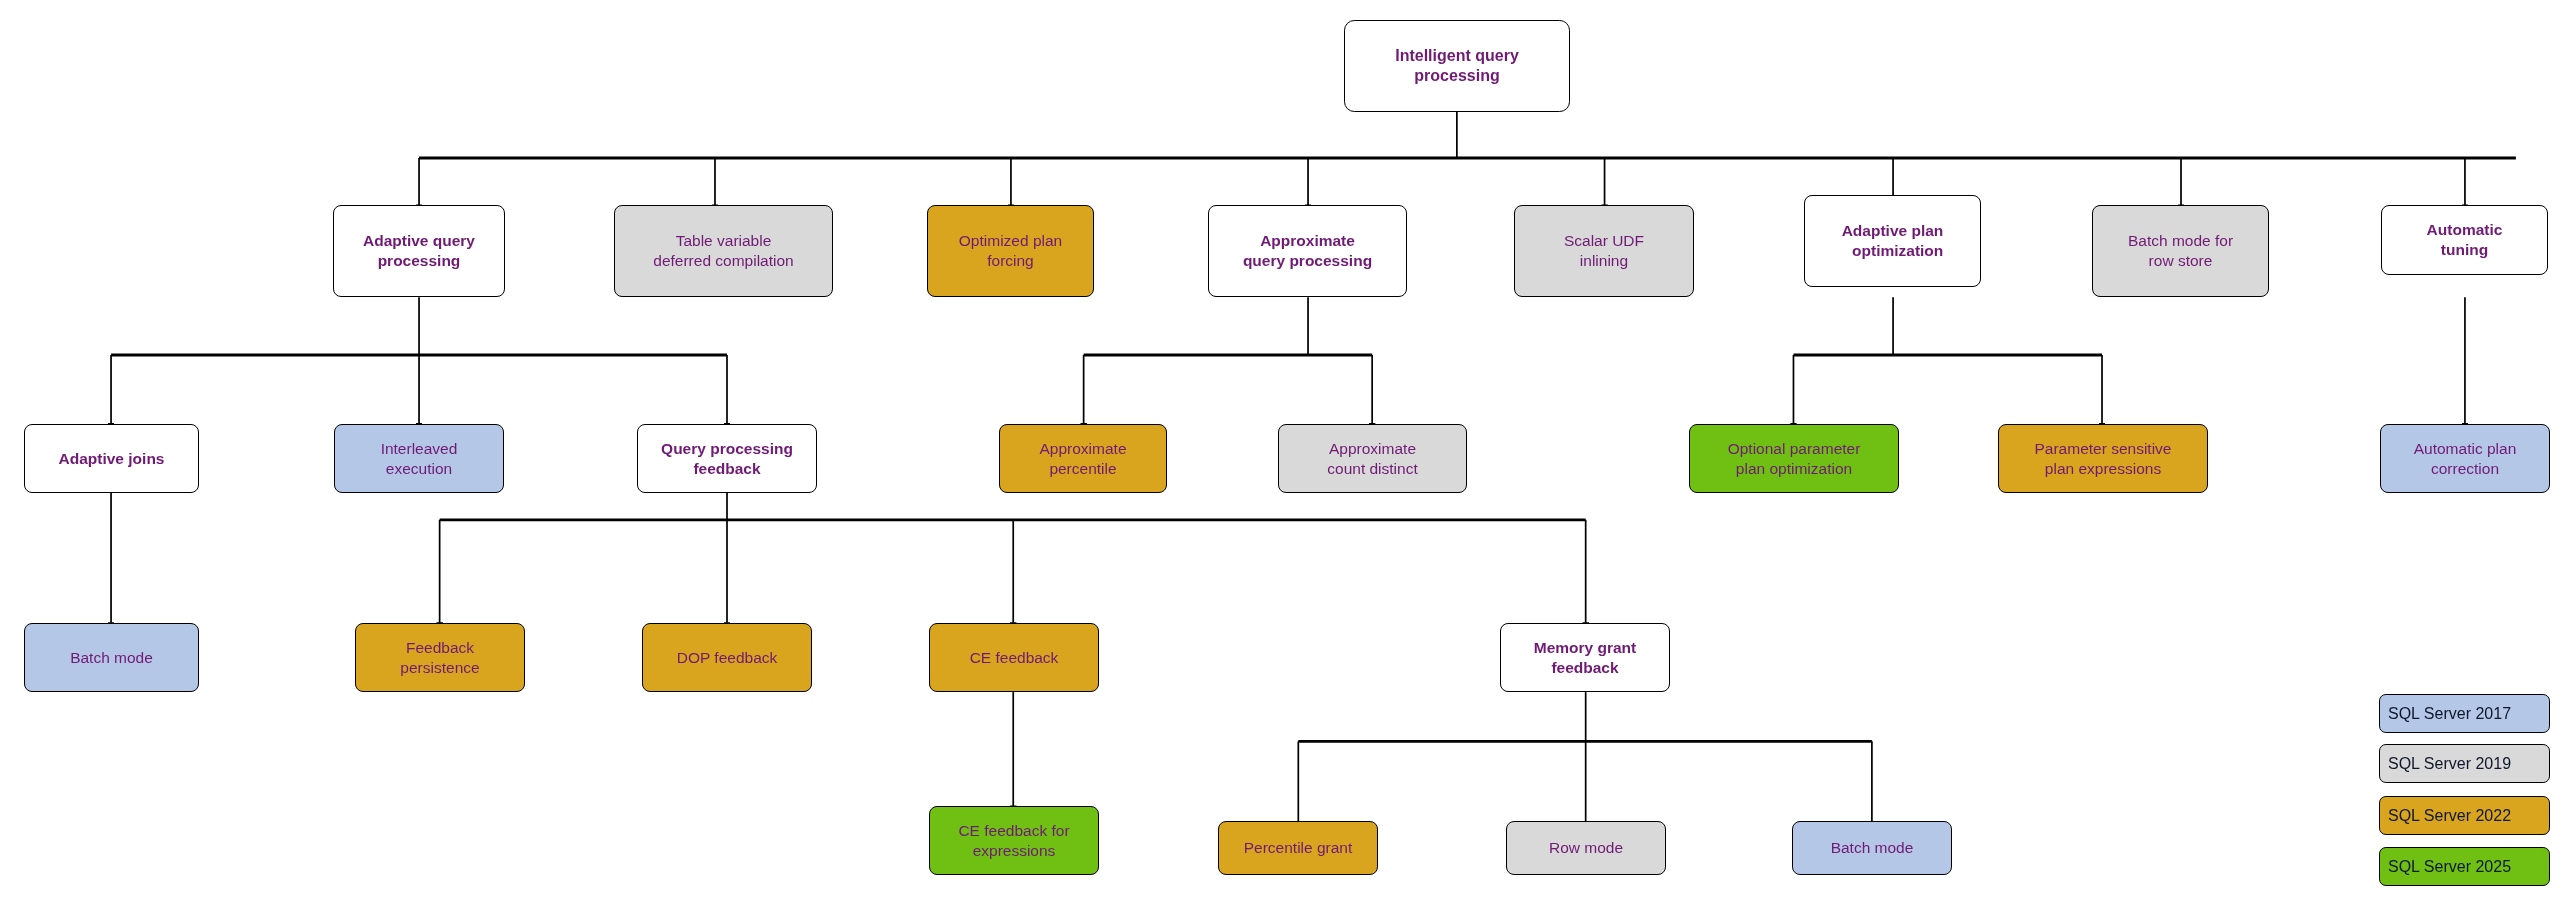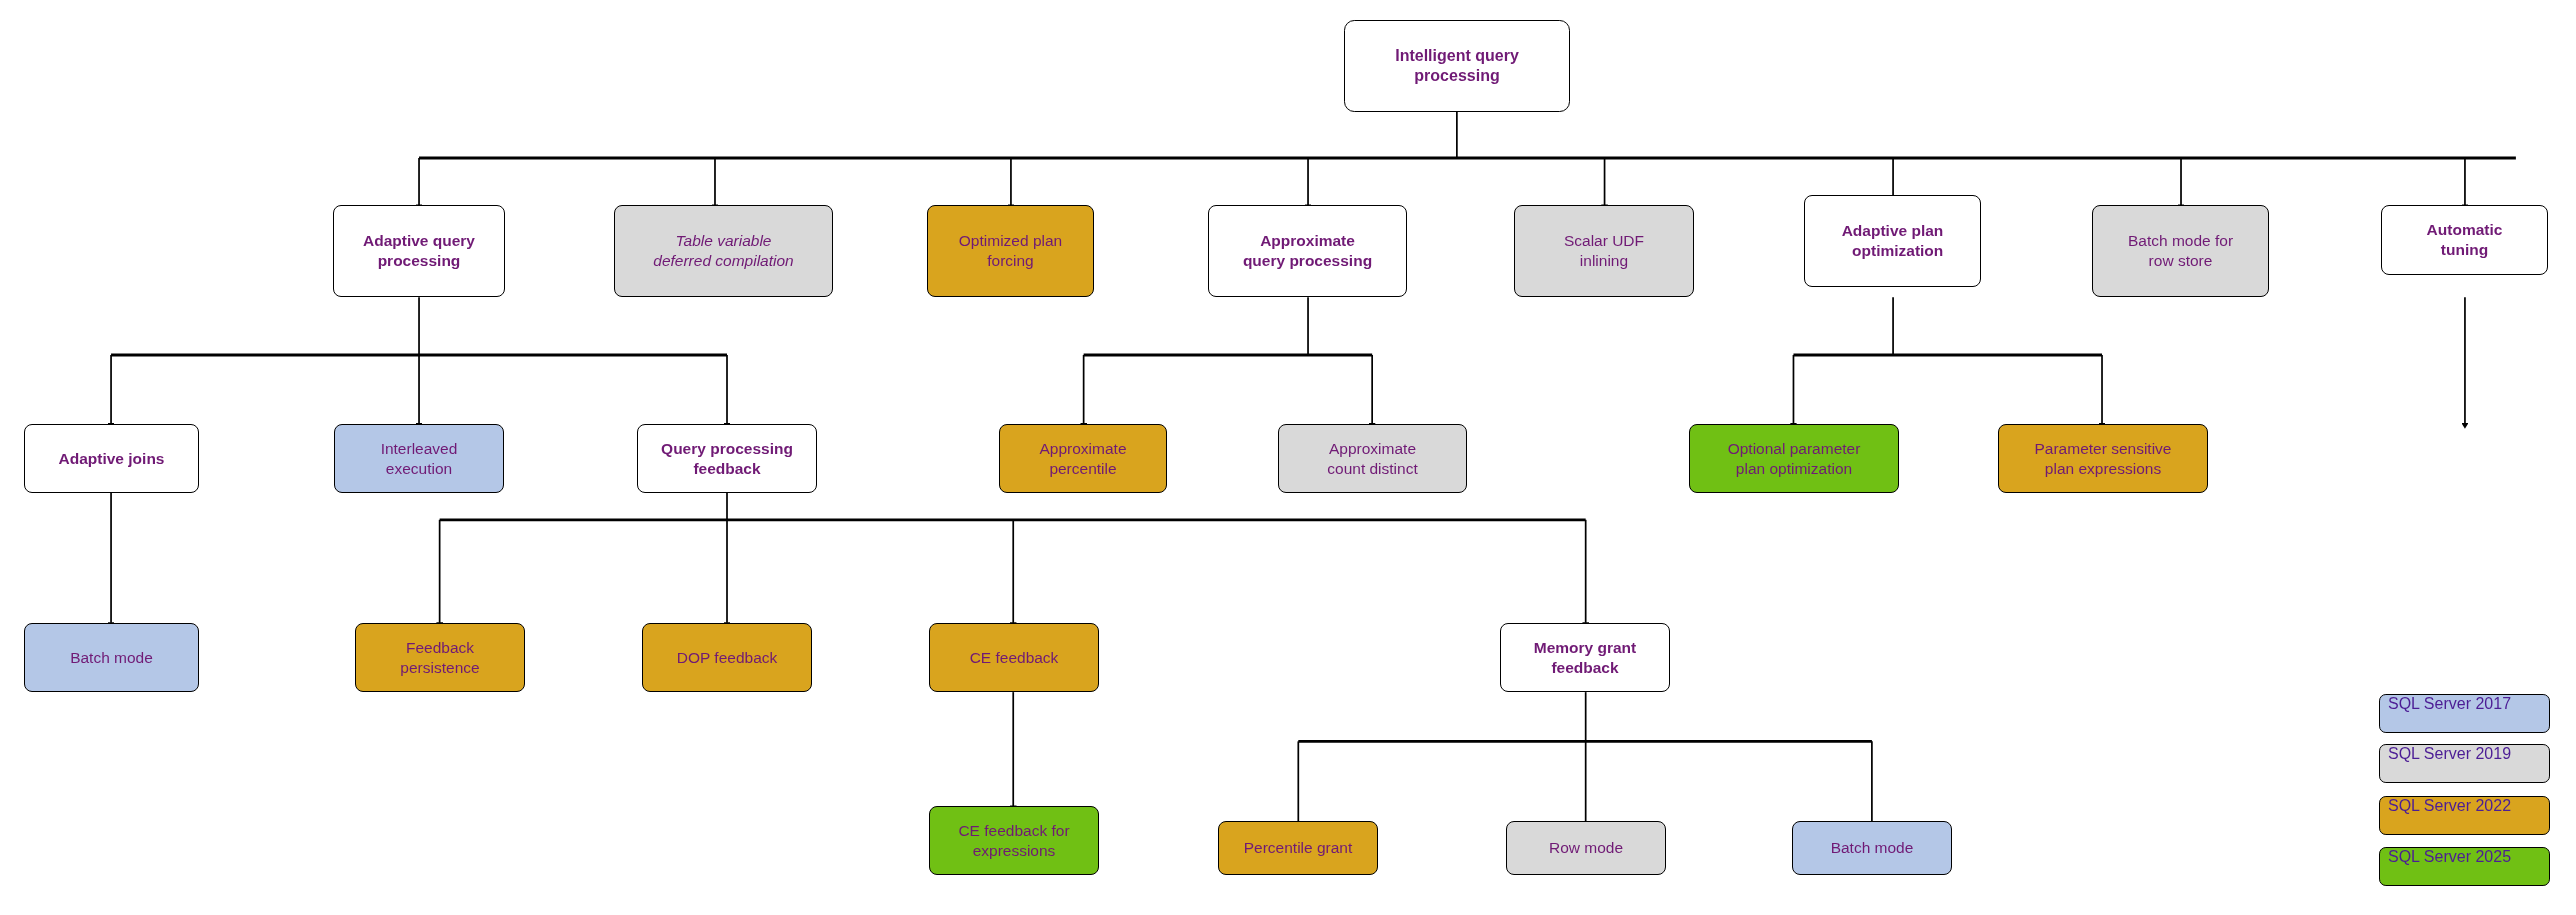--- a/index.html
+++ b/index.html
@@ -34,24 +34,24 @@
   .fill-gray{background:#d9d9d9;}
   .fill-amber{background:#d9a41e;}
   .fill-blue{background:#b4c7e7;}
   .fill-green{background:#70c014;}
 
   .legend-item{
     position:absolute;
     box-sizing:border-box;
     border:1.7px solid #000000;
     border-radius:6.9px;
-    display:flex;justify-content:flex-start;
+    display:flex;align-items:center;justify-content:flex-start;
     padding-left:8px;
     font-size:16px;
-    color:#4c1d95;
+    color:#0f172a;
     z-index:4;
   }
 </style>
 </head>
 <body>
 
 <div id="canvas">
 
   <svg class="edges" viewBox="0 0 4500 1600" xmlns="http://www.w3.org/2000/svg">
     <defs>
@@ -112,21 +112,21 @@
   <div class="node root fill-white" style="left:1344px;top:20px;width:226px;height:92px;">
     <span class="lbl">Intelligent query
 processing</span>
   </div>
 
   <div class="node bold fill-white" style="left:333px;top:205px;width:172px;height:92px;">
     <span class="lbl">Adaptive query
 processing</span>
   </div>
 
-  <div class="node fill-gray" style="left:614px;top:205px;width:219px;height:92px;font-style:italic;">
+  <div class="node fill-gray" style="left:614px;top:205px;width:219px;height:92px;">
     <span class="lbl">Table variable
 deferred compilation</span>
   </div>
 
   <div class="node fill-amber" style="left:927px;top:205px;width:167px;height:92px;">
     <span class="lbl">Optimized plan
 forcing</span>
   </div>
 
   <div class="node bold fill-white" style="left:1208px;top:205px;width:199px;height:92px;">
@@ -181,20 +181,24 @@
   <div class="node fill-green" style="left:1689px;top:424px;width:210px;height:69px;">
     <span class="lbl">Optional parameter
 plan optimization</span>
   </div>
 
   <div class="node fill-amber" style="left:1998px;top:424px;width:210px;height:69px;">
     <span class="lbl">Parameter sensitive
 plan expressions</span>
   </div>
 
+  <div class="node fill-blue" style="left:2380px;top:424px;width:170px;height:69px;">
+    <span class="lbl">Automatic plan
+correction</span>
+  </div>
 
   <div class="node fill-blue" style="left:24px;top:623px;width:175px;height:69px;">
     <span class="lbl">Batch mode</span>
   </div>
 
   <div class="node fill-amber" style="left:355px;top:623px;width:170px;height:69px;">
     <span class="lbl">Feedback
 persistence</span>
   </div>
 

